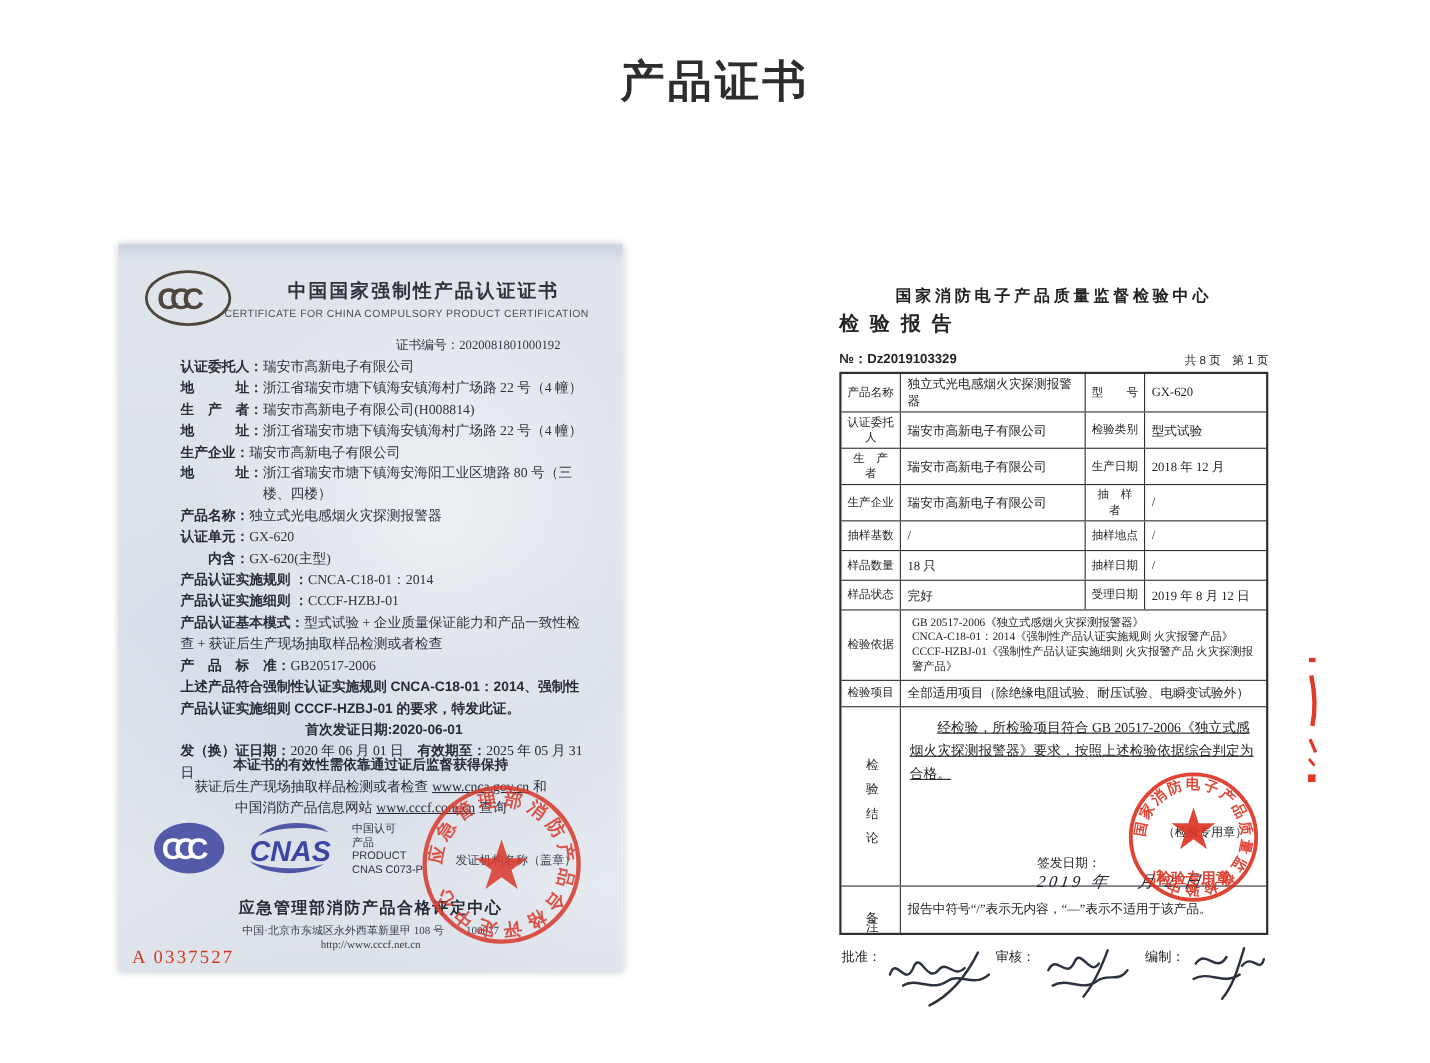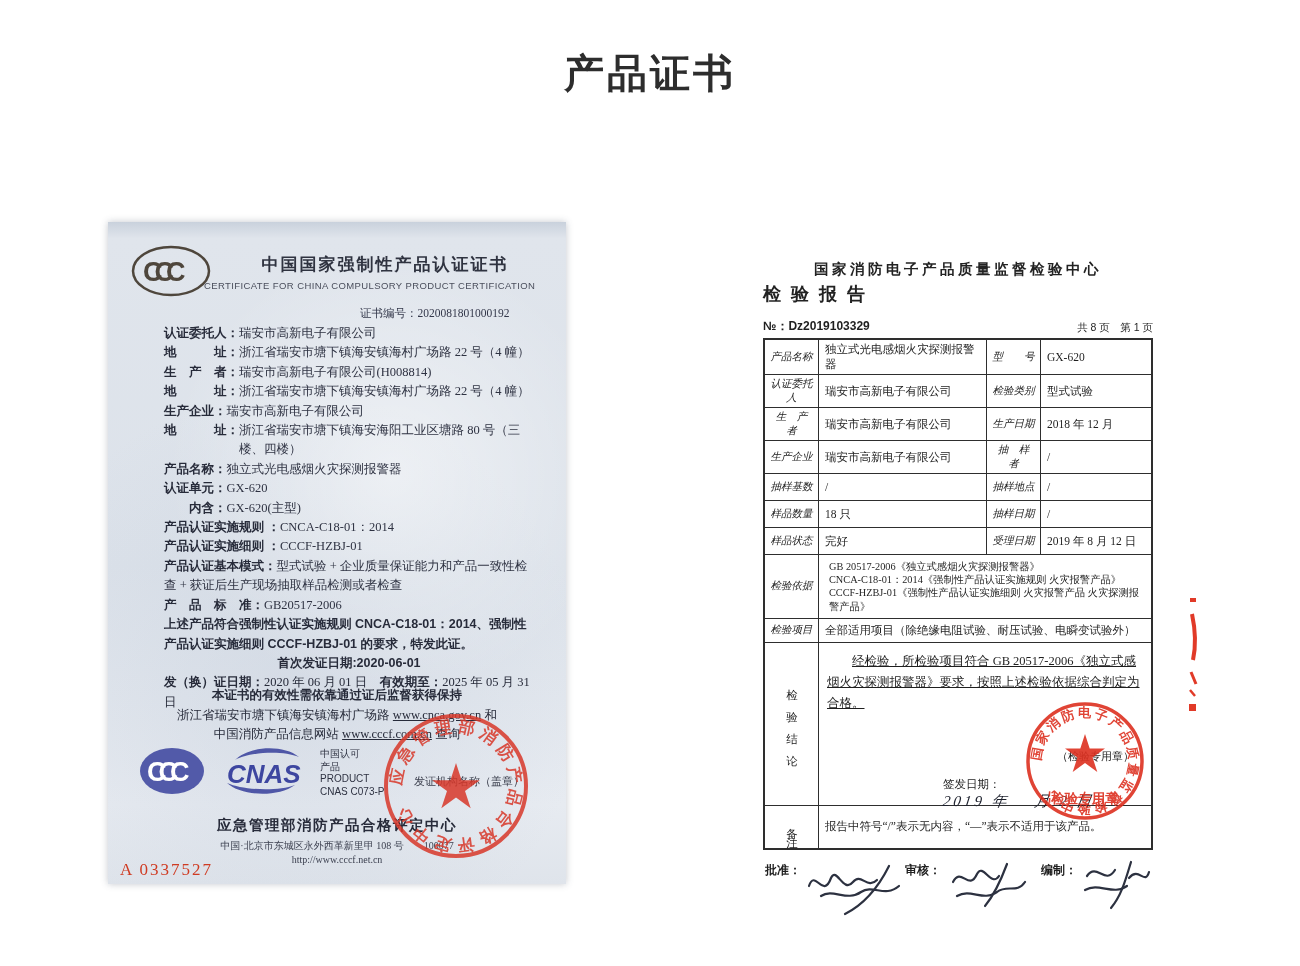--- a/index.html
+++ b/index.html
@@ -65,41 +65,41 @@
   .rep-org{text-align:center;font-size:14.5px;font-weight:bold;letter-spacing:3.5px;color:#222;}
   .rep-title{text-align:left;font-size:18px;font-weight:bold;letter-spacing:10px;margin-top:3px;color:#222;}
   .rep-noline{display:flex;justify-content:space-between;align-items:flex-end;margin-top:12px;margin-bottom:3px;}
   .rep-no{font-size:12px;font-weight:bold;}
   .rep-pages{font-size:10.5px;}
   .rtable{border:2px solid #2e2e2e;width:390px;}
   .trow{display:grid;grid-template-columns:54px 168px 54px 1fr;border-top:1px solid #2e2e2e;}
   .trow:first-child{border-top:none;}
   .tc{border-right:1px solid #2e2e2e;display:flex;align-items:center;padding:2px 6px;}
   .tc:last-child{border-right:none;}
-  .tc.lab{justify-content:center;font-size:10.5px;padding:2px 1px;text-align:center;letter-spacing:0;font-style:italic;}
+  .tc.lab{justify-content:center;font-size:10.5px;padding:2px 1px;text-align:center;letter-spacing:0;}
   .tc.val{font-size:11.5px;font-family:"Liberation Serif", serif;}
   .h27{min-height:27px;}
   .trow.basis{grid-template-columns:54px 1fr;}
   .basis-lines{font-size:10.3px;line-height:13.2px;padding:3px 4px;font-family:"Liberation Serif", serif;}
   .trow.items{grid-template-columns:54px 1fr;min-height:24px;}
   .trow.concl{grid-template-columns:54px 1fr;height:163px;}
   .vlabel{writing-mode:vertical-rl;text-orientation:upright;font-size:11.5px;letter-spacing:22px;
     display:block;margin:auto;}
   .vlabel2{writing-mode:vertical-rl;text-orientation:upright;font-size:11.5px;letter-spacing:8px;
     display:block;margin:auto;}
   .concl-cell{position:relative;display:block;padding:6px 8px;}
   .concl-p{font-size:12.5px;line-height:21px;text-indent:2em;margin:2px 0 0 0;font-family:"Liberation Serif", serif;text-decoration:underline;}
   .concl-blank{font-size:12.5px;text-indent:2em;margin-top:8px;font-family:"Liberation Serif", serif;}
   .stamp-caption-r{position:absolute;left:238px;top:106px;font-size:11px;z-index:1;}
   .sign-date{position:absolute;left:124px;top:134px;font-size:11.5px;z-index:1;}
   .hand{font-family:"Liberation Serif", serif;font-style:italic;font-size:15px;
     display:inline-block;transform:skewX(-8deg);color:#1c202c;letter-spacing:3px;}
   .rep-stamp{position:absolute;left:204px;top:56px;width:124px;height:124px;opacity:.9;z-index:2;}
   .trow.note{grid-template-columns:54px 1fr;min-height:43px;}
-  .sig-row{position:relative;height:62px;margin-top:8px;font-size:12px;font-weight:bold;}
+  .sig-row{position:relative;height:62px;margin-top:8px;font-size:12px;font-weight:normal;}
   .sig-label{position:absolute;top:4px;}
   .sig-svg{position:absolute;}
 
   .edge-mark{position:absolute;left:1183px;top:596px;}
 </style>
 </head>
 <body>
 
 <h1 class="page-title">产品证书</h1>
 
@@ -171,21 +171,21 @@
     <p class="statement">上述产品符合强制性认证实施规则 CNCA-C18-01：2014、强制性产品认证实施细则 CCCF-HZBJ-01 的要求，特发此证。</p>
     <div class="first-issue">首次发证日期:2020-06-01</div>
     <div class="issue-line">
       <span>发（换）证日期：</span><span class="num">2020 年 06 月 01 日</span><span>　有效期至：</span><span class="num">2025 年 05 月 31 日</span>
     </div>
   </div>
 
   <div class="cert-notes">
     <div class="n1">本证书的有效性需依靠通过证后监督获得保持</div>
     <div>
-      <span>浙江省瑞安市塘下镇海安镇海村广场路 </span><span class="url">www.cnca.gov.cn</span><span> 和</span>
+      <span>获证后生产现场抽取样品检测或者检查 </span><span class="url">www.cnca.gov.cn</span><span> 和</span>
     </div>
     <div>
       <span>中国消防产品信息网站 </span><span class="url">www.cccf.com.cn</span><span> 查询</span>
     </div>
   </div>
 
   <div class="cert-logos">
     <span>
       <svg width="68" height="50" viewBox="0 0 68 50">
         <ellipse cx="34" cy="25" rx="32" ry="23" fill="#525aa9"></ellipse>

